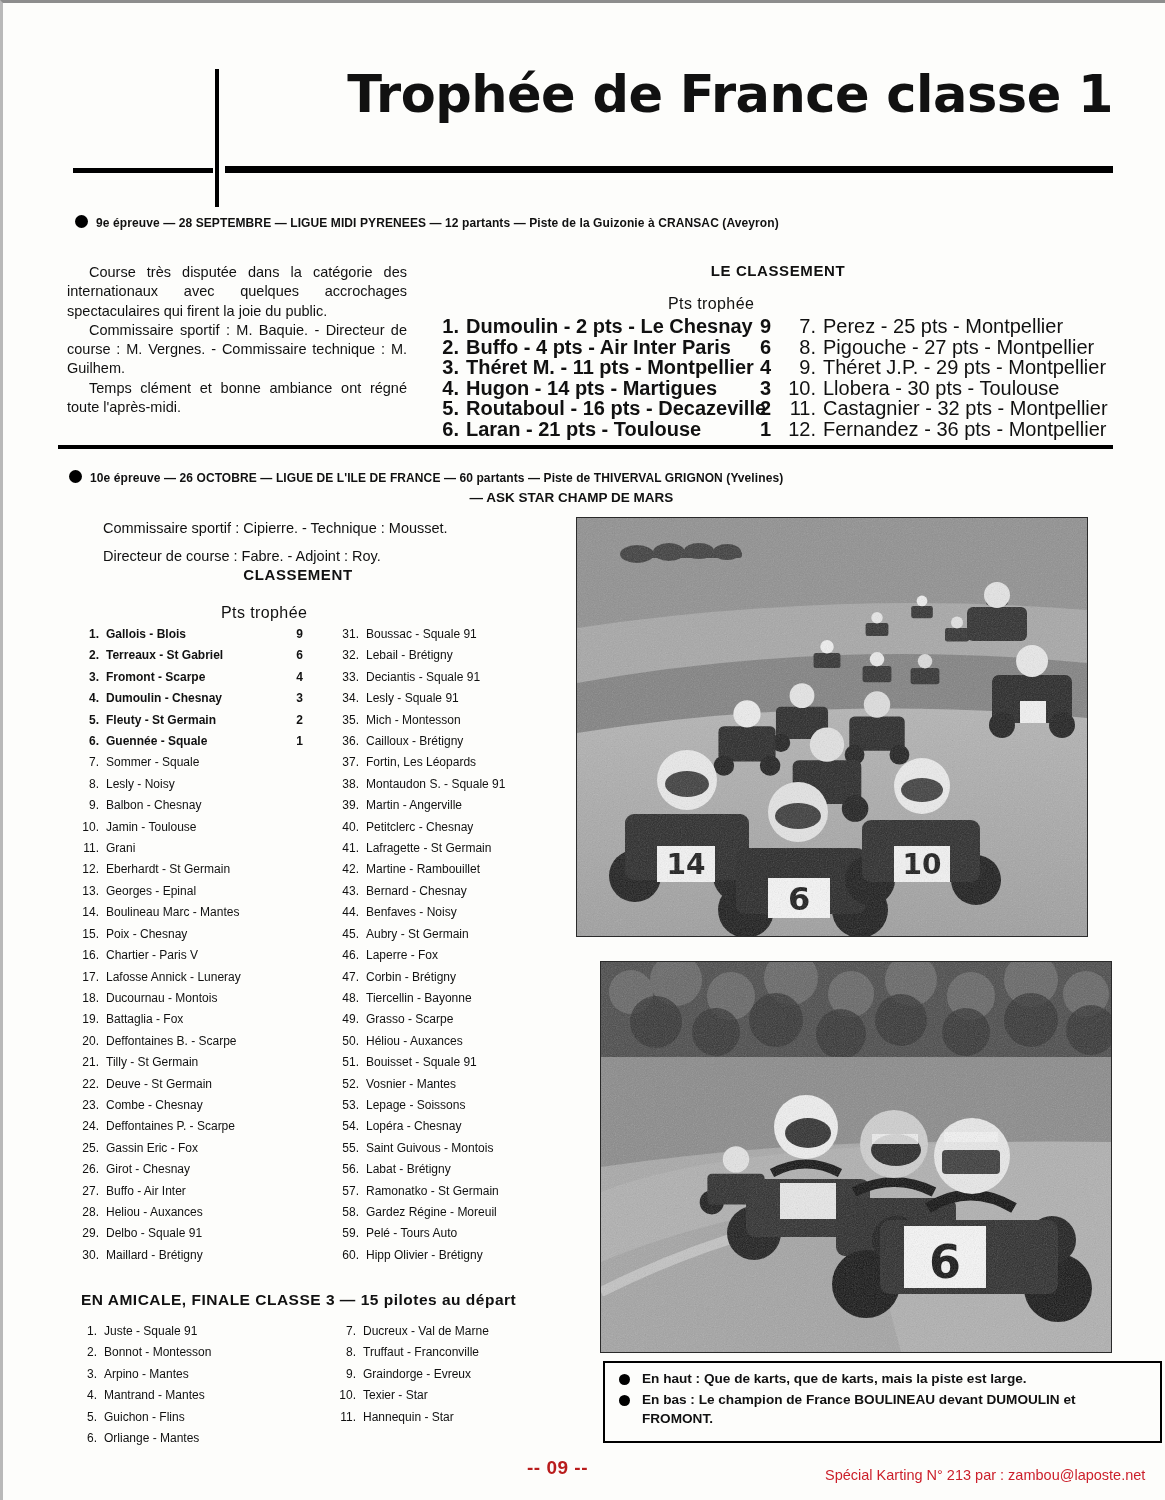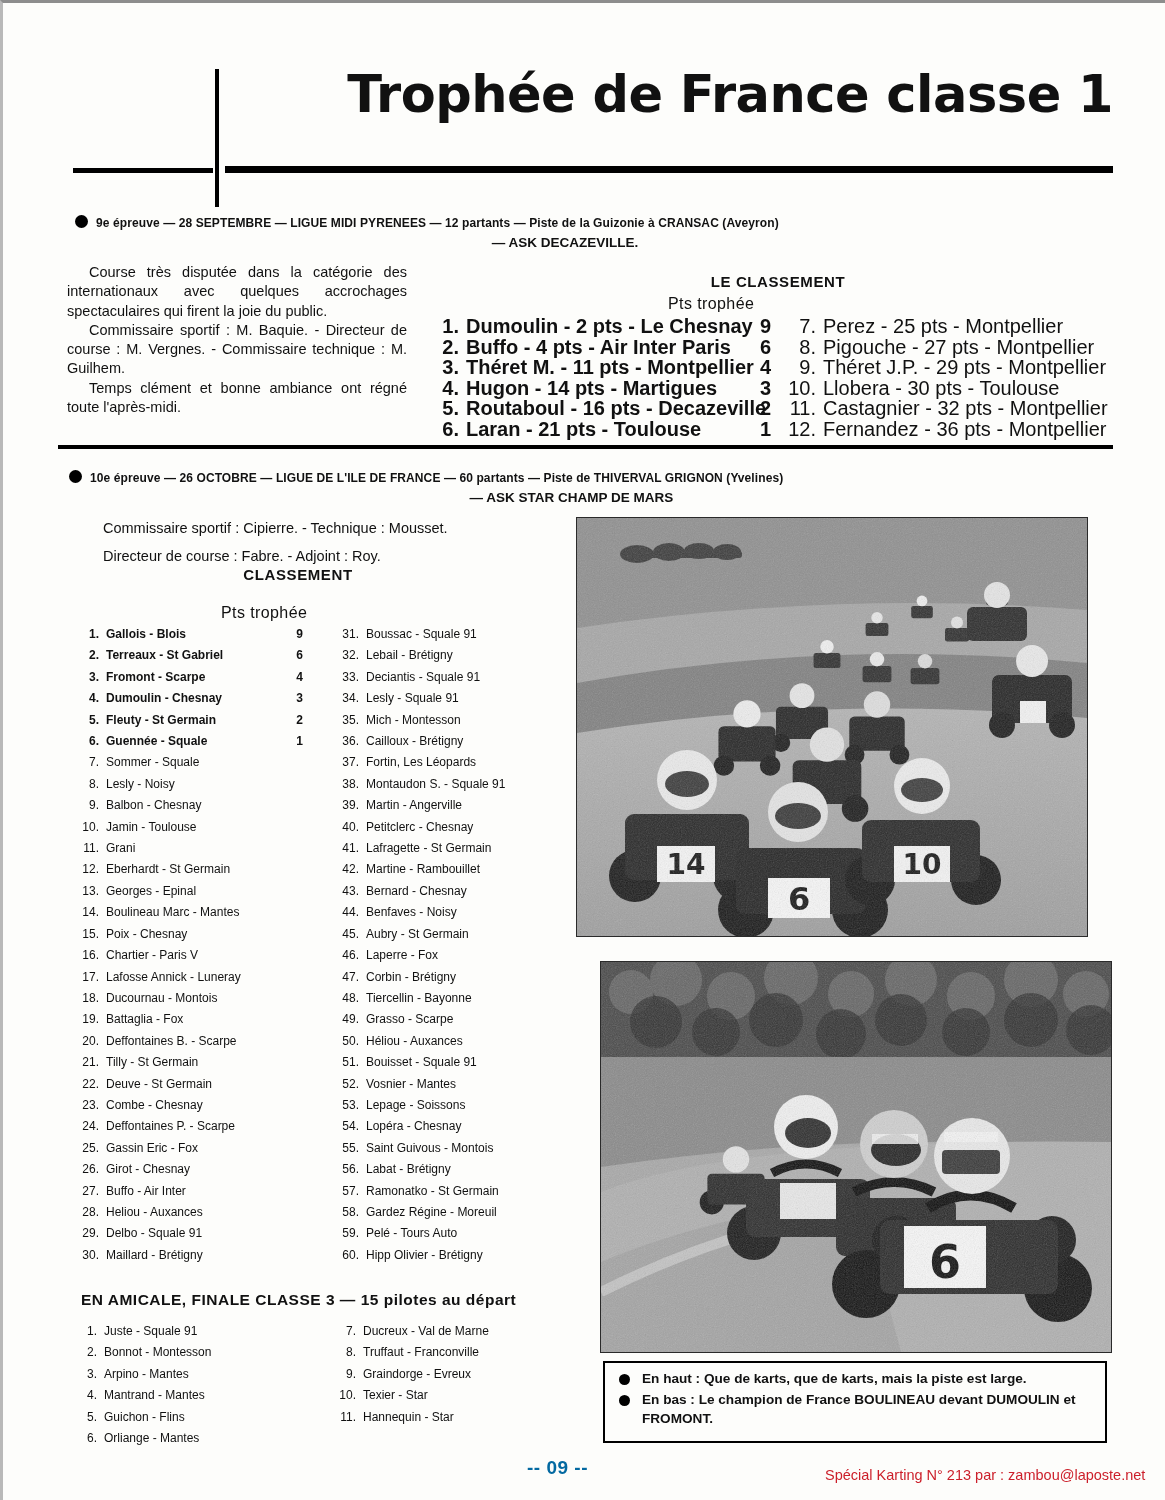--- a/index.html
+++ b/index.html
@@ -170,21 +170,21 @@
     position: absolute;
     font-weight: 700;
     font-size: 15.5px;
     letter-spacing: 0.5px;
     white-space: nowrap;
   }
 
   
   .pagenum {
     position: absolute;
-    color: #0369a1;
+    color: #b91c1c;
     font-weight: 700;
     font-size: 19px;
     letter-spacing: 0.5px;
   }
   .credit {
     position: absolute;
     color: #cc1f2a;
     font-size: 14.5px;
     white-space: nowrap;
   }
@@ -198,30 +198,29 @@
     <div class="mast-hrule-left"></div>
     <div class="mast-vrule"></div>
     <div class="mast-hrule-right"></div>
     <div class="mast-title">Trophée de France  classe 1</div>
   </div>
 
   <div class="event-head" style="left:72px; top:210px; width:1040px;">
     <div class="eh-line" style="text-align:left;">
       <span class="bullet"></span><span class="sm">9</span><span class="sm">e épreuve — 28 SEPTEMBRE — LIGUE MIDI PYRENEES — 12 partants — Piste de la Guizonie à CRANSAC (Aveyron)</span>
     </div>
-    <div class="eh-sub sm" style="margin-left:-60px;">— ASK DECAZEVILLE.</div>
   </div>
 
   <div class="txtblock" style="left:64px; top:260px; width:340px;">
     <p>Course très disputée dans la catégorie des internationaux avec quelques accrochages spectaculaires qui firent la joie du public.</p>
     <p>Commissaire sportif : M. Baquie. - Directeur de course : M. Vergnes. - Commissaire technique : M. Guilhem.</p>
     <p>Temps clément et bonne ambiance ont régné toute l'après-midi.</p>
   </div>
 
-  <div class="center-head" style="left:430px; top:270px; width:690px;">LE CLASSEMENT</div>
+  <div class="center-head" style="left:430px; top:259px; width:690px;">LE CLASSEMENT</div>
   <div class="ptslabel" style="left:665px; top:292px;">Pts trophée</div>
 
   <ul class="ranklist compact withpts" id="e9left" style="left:428px; top:313px; width:340px;">
       <li class="bold"><span class="num">1.</span><span>Dumoulin - 2 pts - Le Chesnay</span><span class="pts">9</span></li>
       <li class="bold"><span class="num">2.</span><span>Buffo - 4 pts - Air Inter Paris</span><span class="pts">6</span></li>
       <li class="bold"><span class="num">3.</span><span>Théret M. - 11 pts - Montpellier</span><span class="pts">4</span></li>
       <li class="bold"><span class="num">4.</span><span>Hugon - 14 pts - Martigues</span><span class="pts">3</span></li>
       <li class="bold"><span class="num">5.</span><span>Routaboul - 16 pts - Decazeville</span><span class="pts">2</span></li>
       <li class="bold"><span class="num">6.</span><span>Laran - 21 pts - Toulouse</span><span class="pts">1</span></li>
     </ul>
@@ -553,21 +552,21 @@
       <li><span class="num">6.</span><span>Orliange - Mantes</span></li>
     </ul>
   <ul class="ranklist" id="amright" style="left:325px; top:1318px; width:260px;">
       <li><span class="num">7.</span><span>Ducreux - Val de Marne</span></li>
       <li><span class="num">8.</span><span>Truffaut - Franconville</span></li>
       <li><span class="num">9.</span><span>Graindorge - Evreux</span></li>
       <li><span class="num">10.</span><span>Texier - Star</span></li>
       <li><span class="num">11.</span><span>Hannequin - Star</span></li>
     </ul>
 
-  <div class="capbox" style="left:600px; top:1358px; width:504px; height:82px;">
+  <div class="capbox" style="left:600px; top:1358px; width:559px; height:82px;">
     <div class="caprow">
       <span class="capbul"></span>
       <span class="captxt">En haut : Que de karts, que de karts, mais la piste est large.</span>
     </div>
     <div class="caprow">
       <span class="capbul"></span>
       <span class="captxt">En bas : Le champion de France BOULINEAU devant DUMOULIN et FROMONT.</span>
     </div>
   </div>
 

